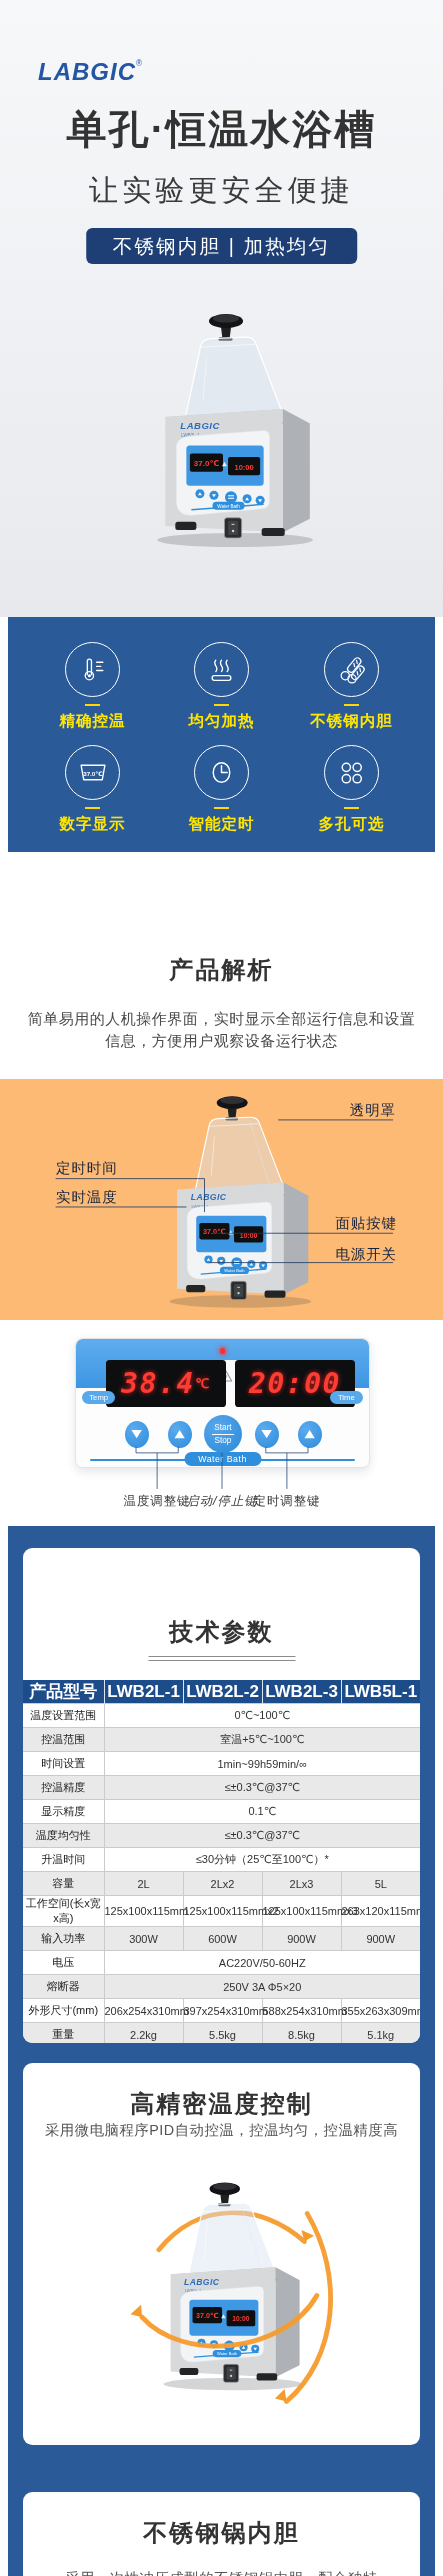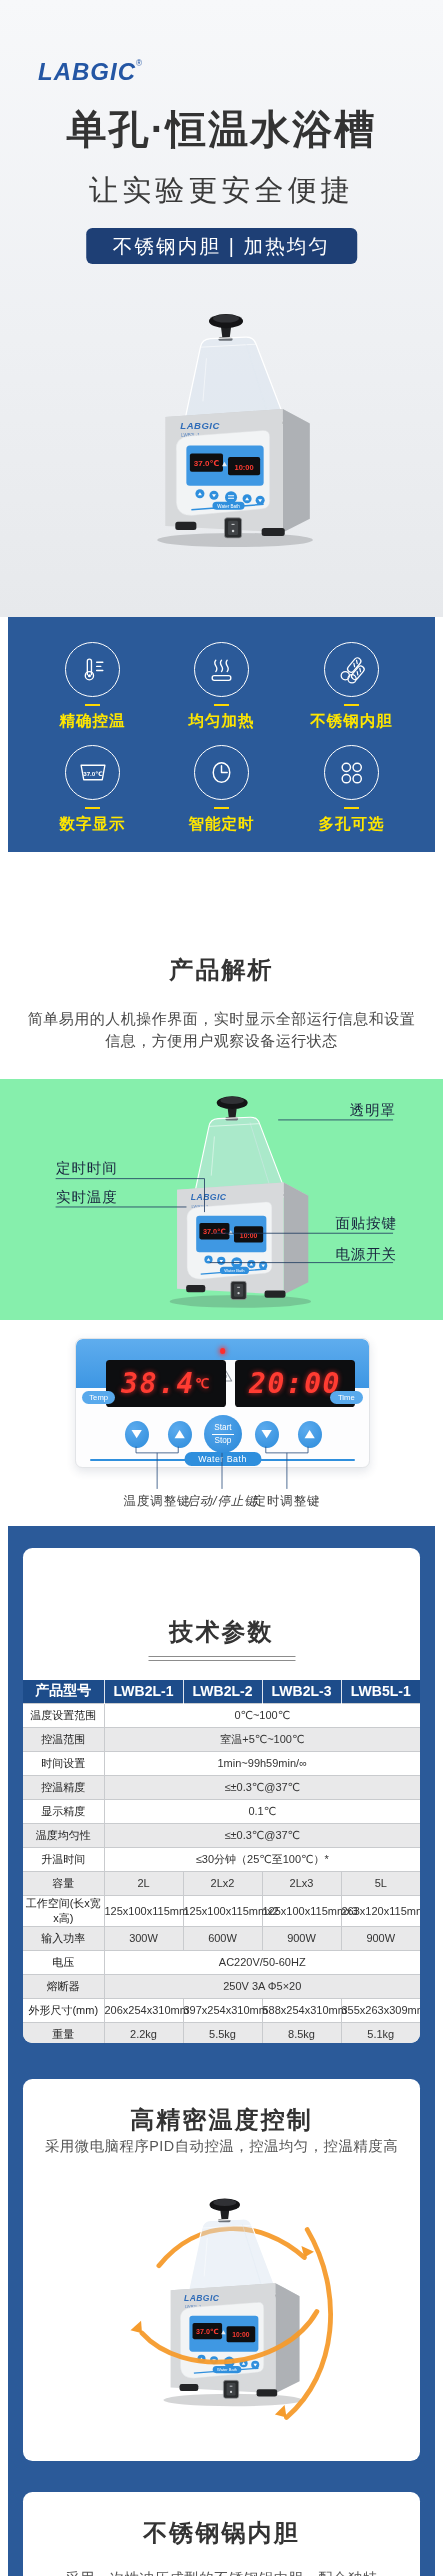--- a/index.html
+++ b/index.html
@@ -24,21 +24,21 @@
   .fcircle { width:55px; height:55px; border:1.5px solid #fff; border-radius:50%; margin:0 auto; display:flex; align-items:center; justify-content:center; }
   .fdash { width:14.4px; height:2.1px; background:#ffd900; margin:7.2px auto 5.2px; }
   .flabel { font-size:15.5px; font-weight:600; color:#ffe600; letter-spacing:1px; }
 
   
   .sec-analysis { height:227px; background:#fff; }
   .sect-title { position:absolute; width:100%; text-align:center; font-size:24px; font-weight:700; color:#333; letter-spacing:2.1px; }
   .analysis-line { position:absolute; width:100%; text-align:center; font-size:15px; color:#4a4a4a; letter-spacing:0.5px; }
 
   
-  .sec-showcase { height:241px; background:#86efac; overflow:visible; }
+  .sec-showcase { height:241px; background:#fdba74; overflow:visible; }
   .show-device { position:absolute; left:133px; top:0; width:192px; height:237px; }
   .callout { position:absolute; font-size:14.4px; color:#17233d; letter-spacing:1px; white-space:nowrap;text-align:center; }
   .co-lines { position:absolute; left:0; top:0; width:443px; height:241px; pointer-events:none; }
 
   
   .sec-panelzone { height:206px; background:#fff; }
   .cpanel { position:absolute; left:75px; top:18px; width:295px; height:130px; background:#fdfdfe; border:0.5px solid #e2e4e7; border-radius:7.2px; box-shadow:0 3.1px 9.3px rgba(40,60,90,.12); overflow:hidden; }
   .cpanel-blue { position:absolute; left:0; top:0; width:100%; height:49px; background:linear-gradient(180deg,#5fadee,#3d96e3); border-radius:6.7px 6.7px 0 0; }
   .cpanel-notch { position:absolute; left:50%; transform:translateX(-50%); top:20.6px; width:60px; height:30px; background:#fbfcfd; border-radius:5.2px; }
   .led { position:absolute; left:50%; transform:translateX(-50%); top:9.3px; width:5.7px; height:5.7px; border-radius:50%; background:#ff2d2d; box-shadow:0 0 4.1px 1.5px rgba(255,45,45,.65); }
@@ -53,27 +53,27 @@
   .pbtn-start { top:76px; width:38px; height:38px; border-radius:50%; background:radial-gradient(circle at 35% 30%,#56a7ec,#2a88d8); color:#fff; font-size:8.2px; text-align:center; line-height:1.1; flex-direction:column; }
   .pbtn-start .sline { width:21.6px; height:0.8px; background:#fff; margin:1.5px 0; }
   .wbline { position:absolute; left:14.4px; right:14.4px; top:120px; height:2.1px; background:#2f8fdd; border-radius:1px; }
   .wbpill { position:absolute; left:50%; transform:translateX(-50%); top:113px; width:77px; height:14.4px; line-height:14.4px; border-radius:7.2px; background:#2f8fdd; color:#fff; font-size:8.8px; text-align:center; letter-spacing:0.5px; }
   .keylbl { position:absolute; top:173px; font-size:12.4px; color:#3a3a3a; letter-spacing:1px; transform:translateX(-50%); white-space:nowrap; }
 
   
   .sec-params { height:1455px; }
   .pcard { position:absolute; left:23px; width:397px; background:#fff; border-radius:9.3px; overflow:hidden; }
   .card1 { top:22px; height:495px; }
-  .card2 { top:553px; height:382px; }
+  .card2 { top:537px; height:382px; }
   .card3 { top:966px; height:464px; }
   .dbl-rule { position:absolute; left:50%; transform:translateX(-50%); width:147px; height:5.2px; border-top:1px solid #8c8c8c; border-bottom:1px solid #8c8c8c; }
   .card-sub { position:absolute; width:100%; text-align:center; font-size:14.4px; color:#555; letter-spacing:0.5px; }
 
   table.spec { position:absolute; left:0; top:132px; width:397px; border-collapse:collapse; table-layout:fixed; }
-  table.spec th { background:#1d4c8a; color:#fff; font-size:14px; font-weight:700; height:23px; }
+  table.spec th { background:#1d4c8a; color:#fff; font-size:17px; font-weight:700; height:23px; }
   table.spec th + th { border-left:0.5px solid rgba(255,255,255,.85); }
   table.spec td { height:24px; font-size:11px; text-align:center; color:#333; border-top:0.5px solid #c9cbce; }
   table.spec td + td { border-left:0.5px solid #c9cbce; }
   table.spec tbody tr:nth-child(even) { background:#e9e9ea; }
   table.spec .lb { font-weight:500; color:#222; }
   table.spec col.c0 { width:81px; }
 
   .arrows-wrap { position:absolute; left:75px; top:88px; width:247px; height:289px; }
   .card3-lines { position:absolute; left:0; top:0; width:397px; height:464px; pointer-events:none; }
 </style>

